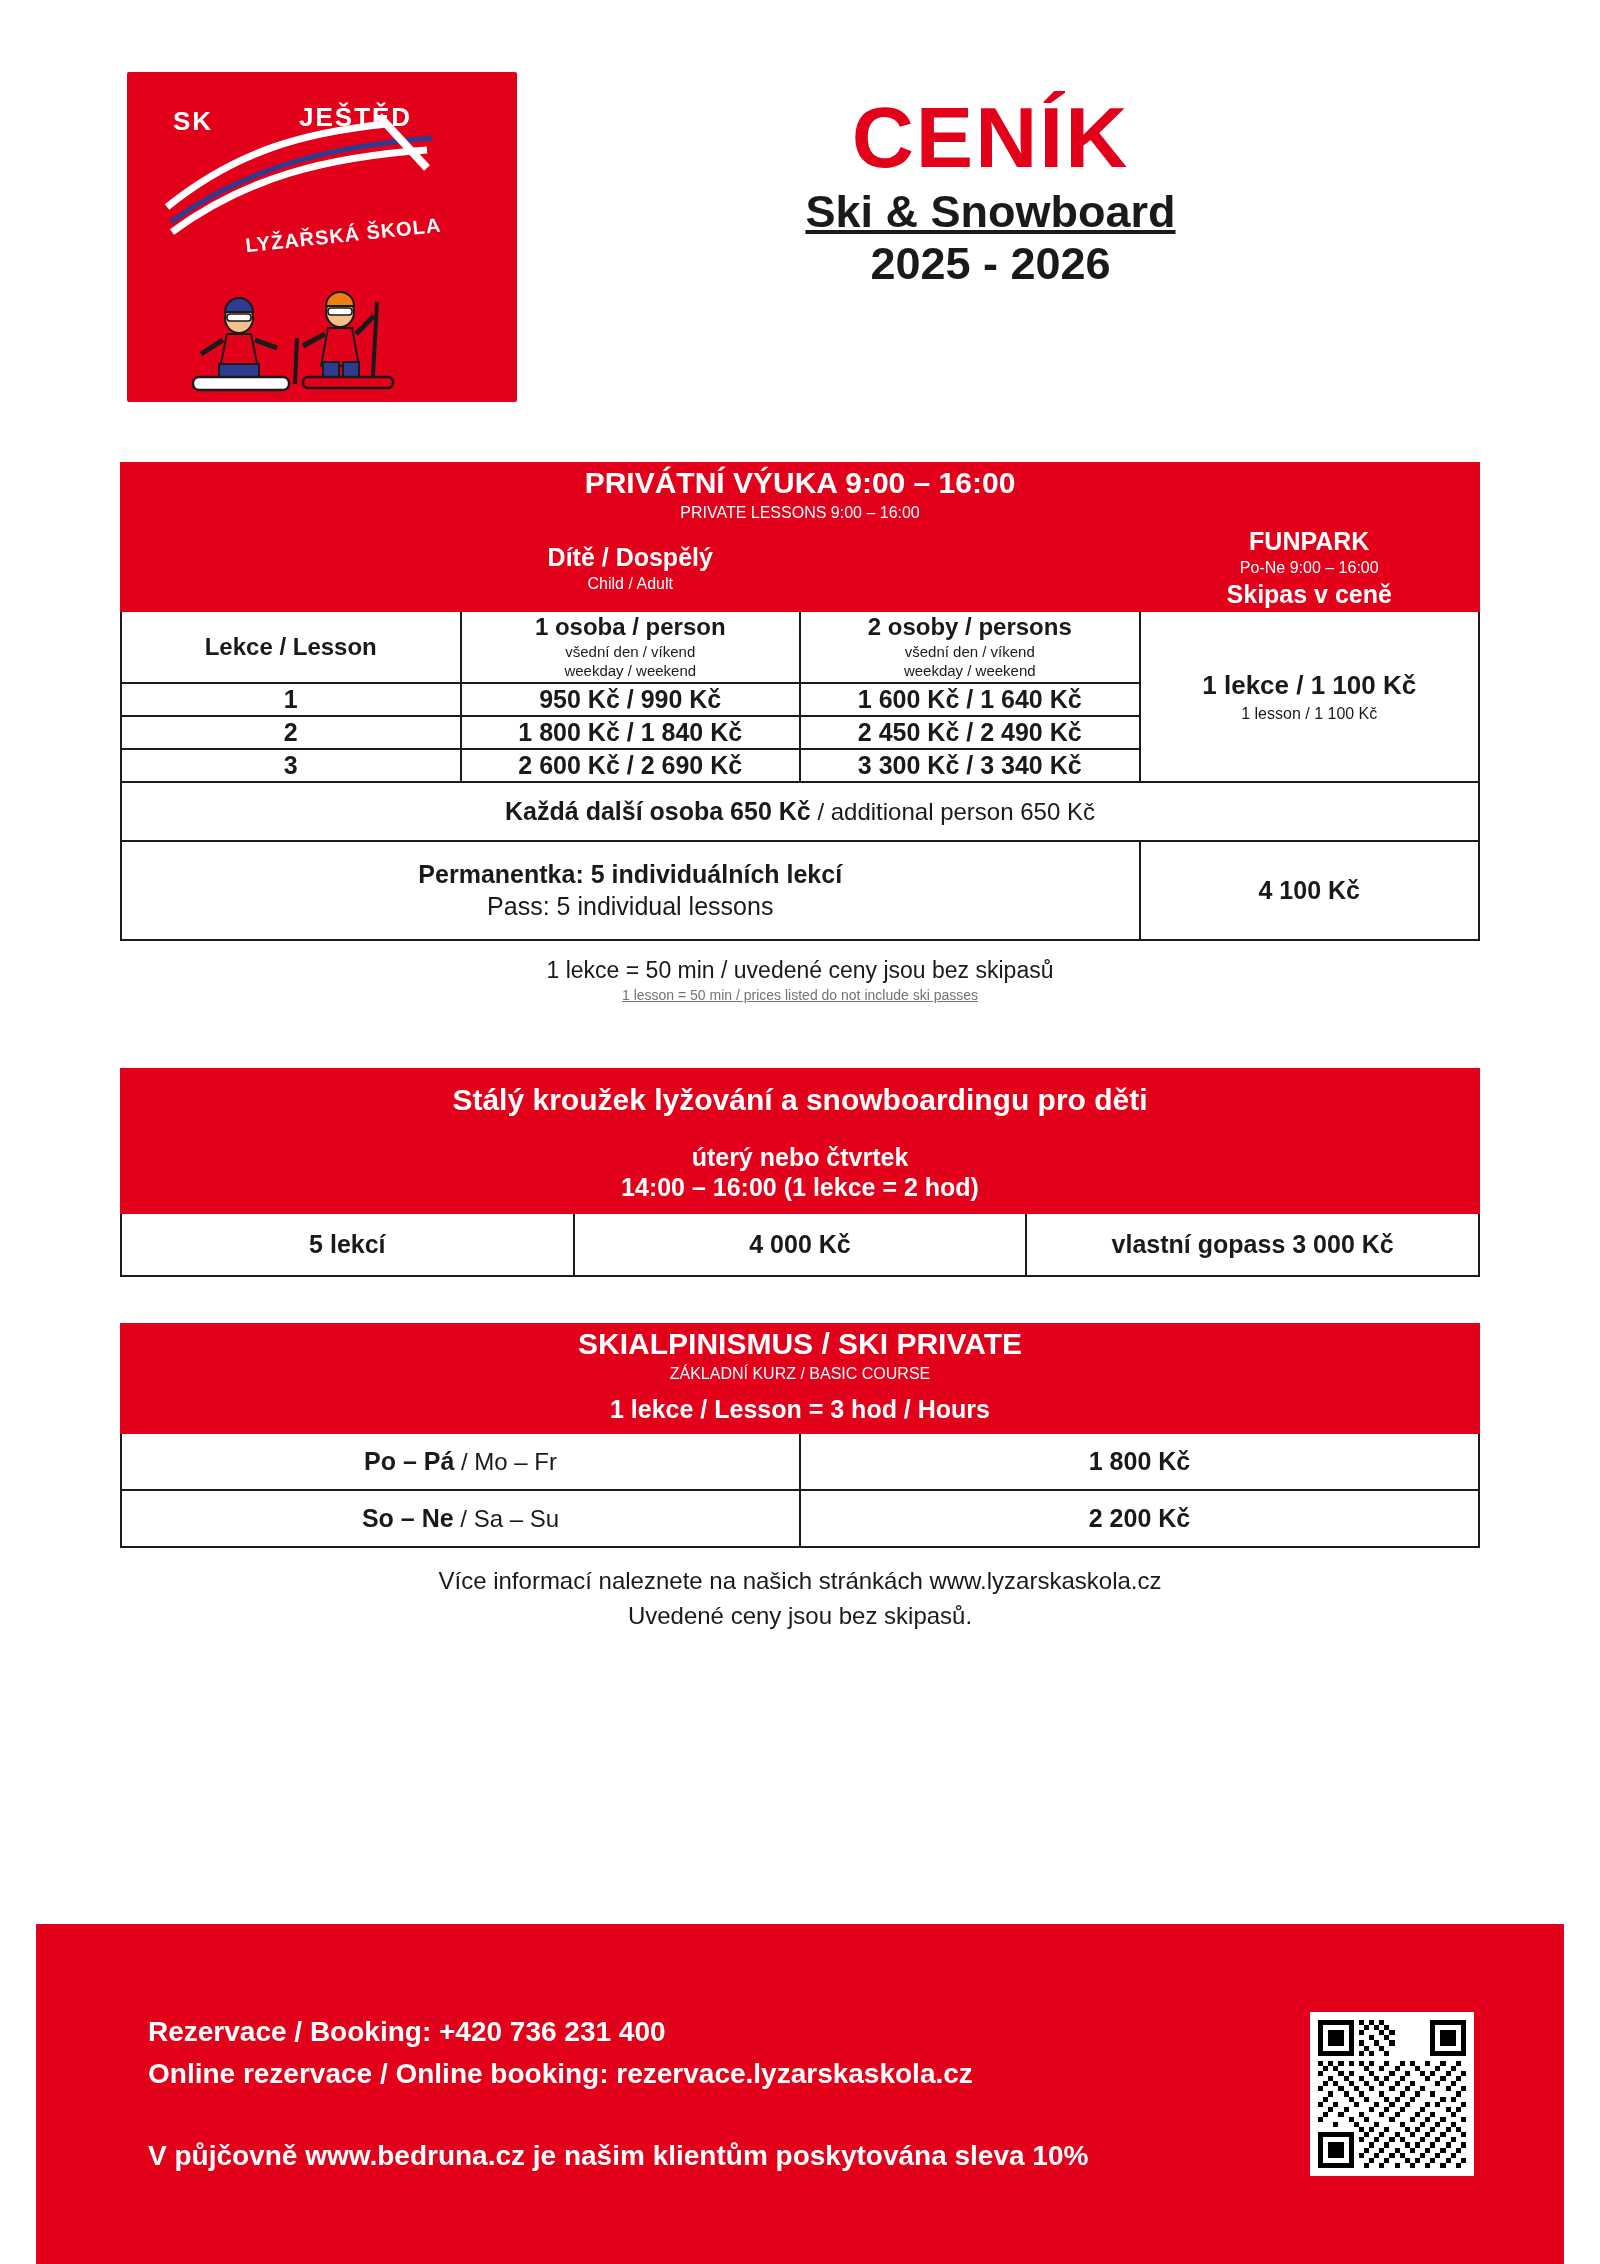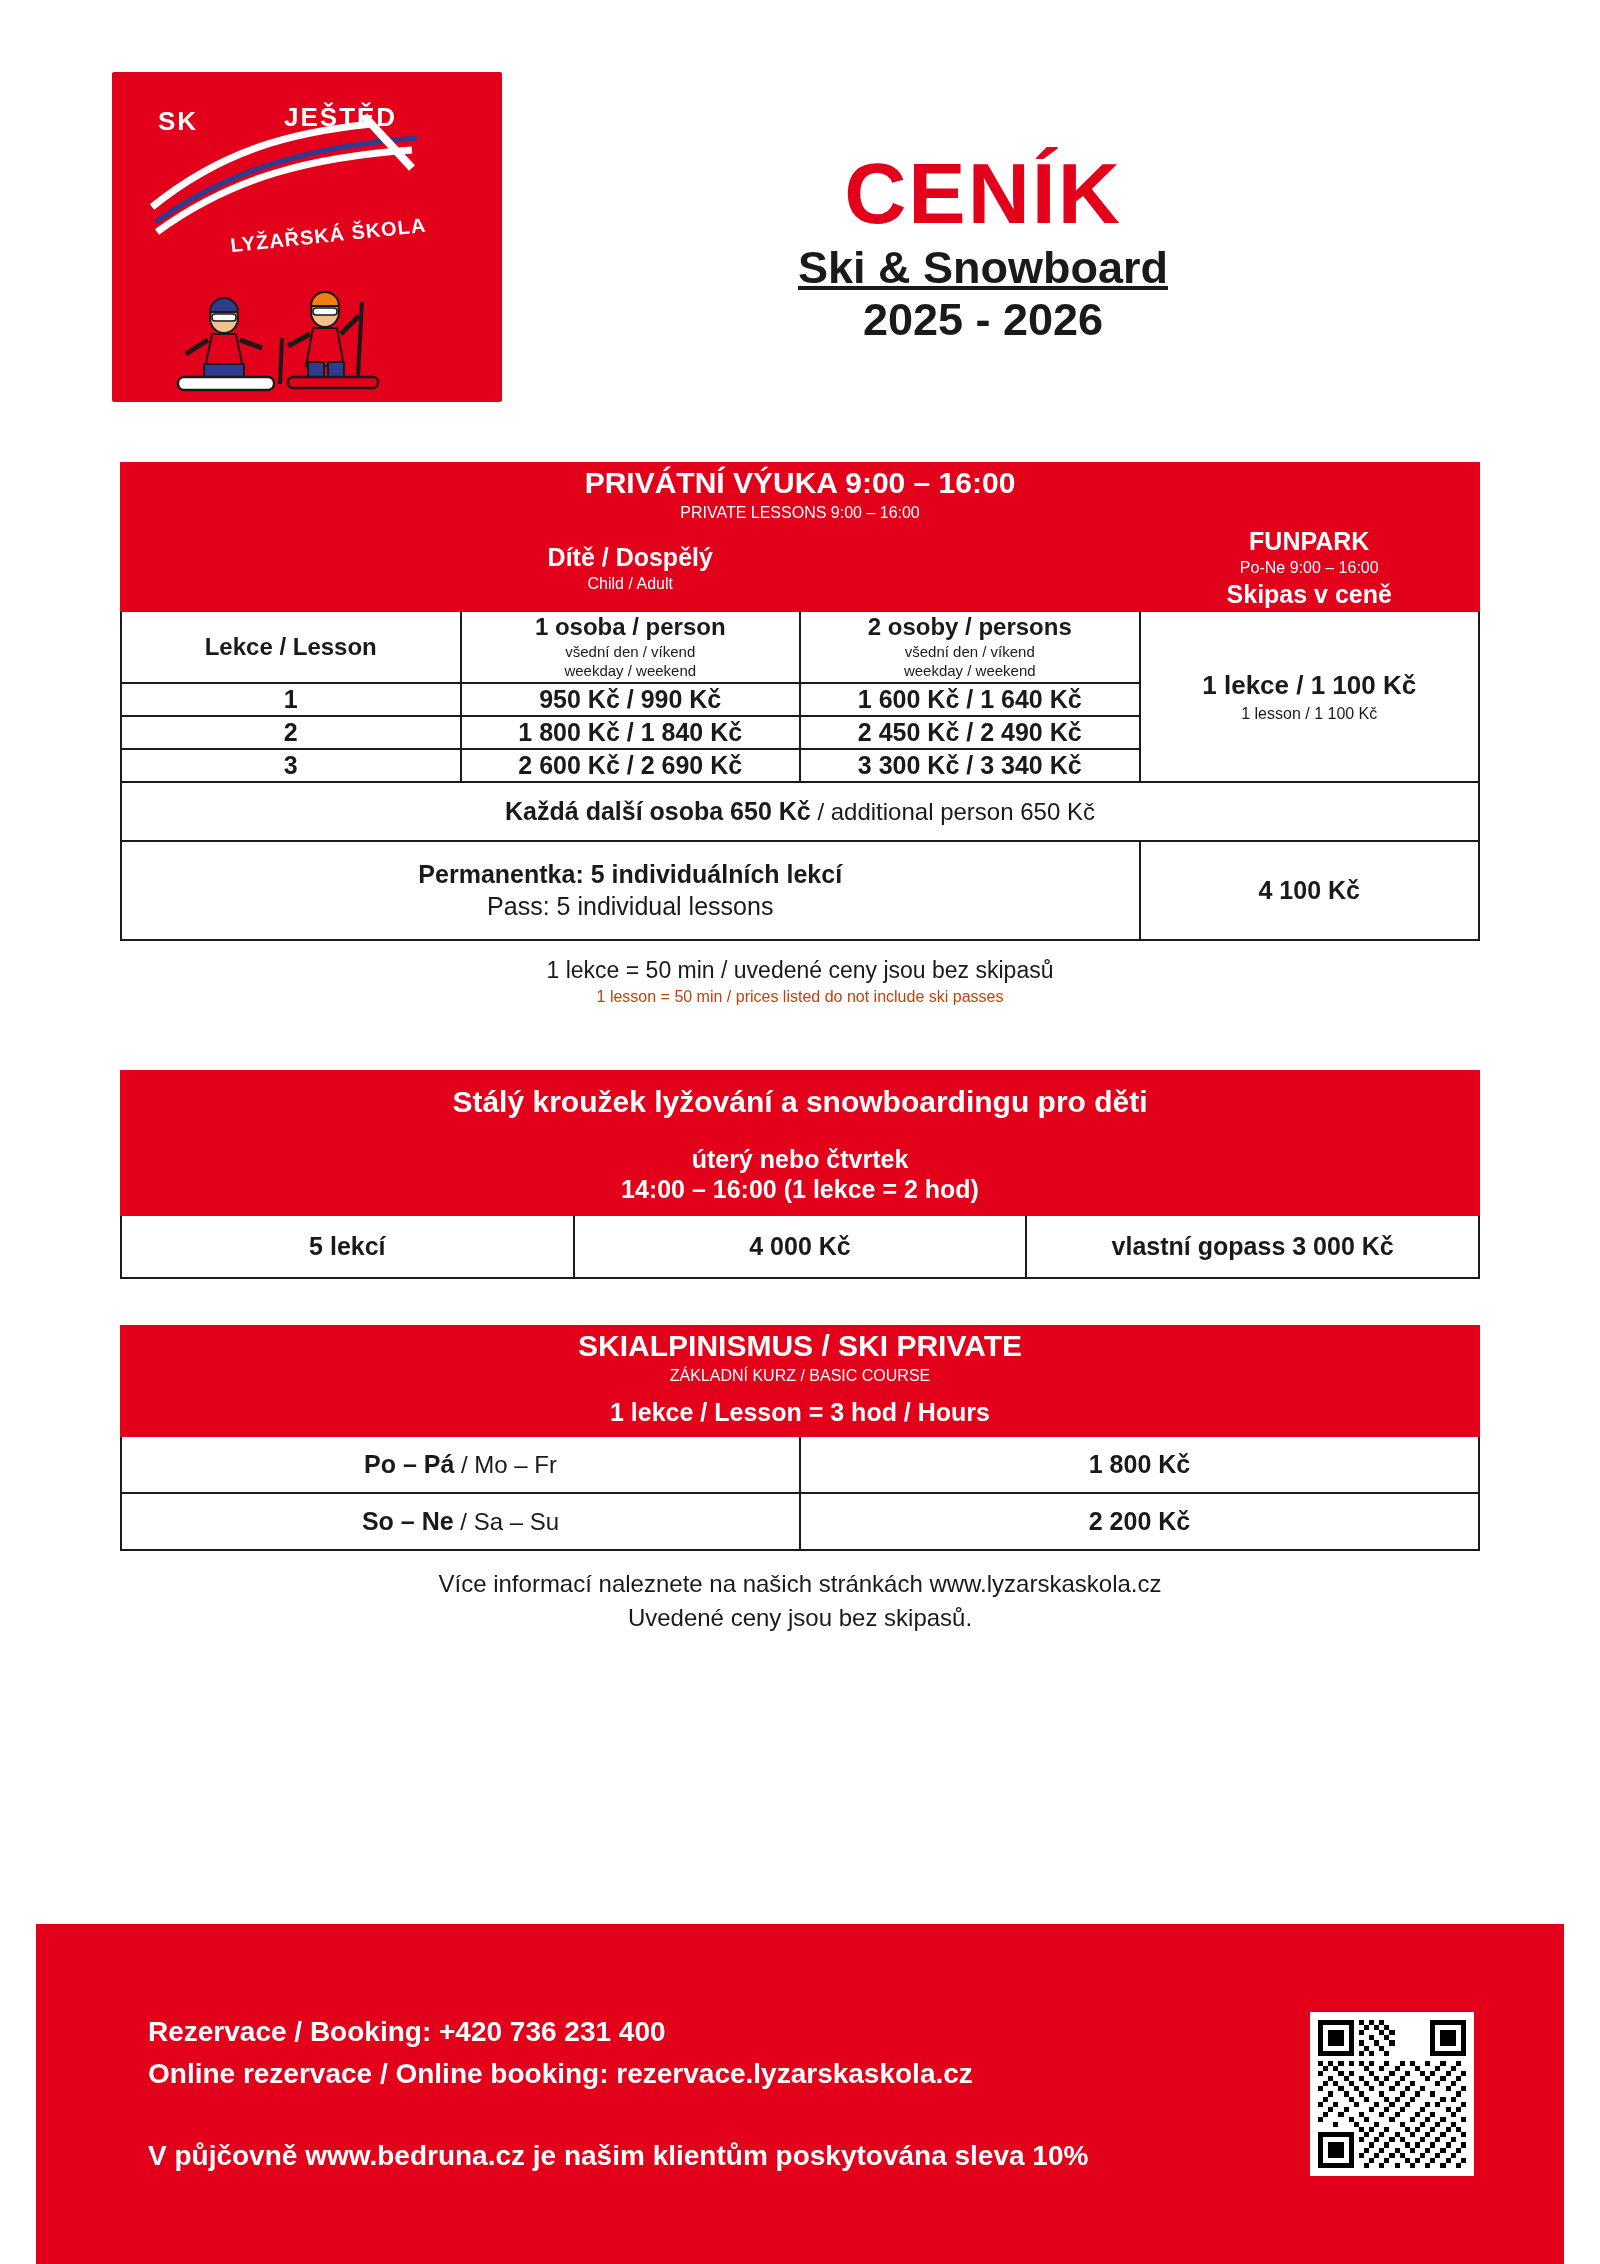--- a/index.html
+++ b/index.html
@@ -18,22 +18,23 @@
   .page {
     width: 1600px;
     height: 2264px;
     position: relative;
     box-sizing: border-box;
   }
 
   
   .header {
     display: flex;
-    align-items: center;
+    align-items: flex-start;
     padding: 72px 16px 0 0;
+    margin-left: 15px;
   }
   .logo-box {
     width: 390px;
     height: 330px;
     margin-left: 112px;
     background: #e2001a;
     position: relative;
     border-radius: 2px;
     overflow: hidden;
     flex: none;
@@ -179,24 +180,25 @@
     margin: 14px auto 0 auto;
     width: 1360px;
   }
   .note-1 {
     font-size: 23px;
     font-weight: 400;
     color: #1a1a1a;
     line-height: 1.35;
   }
   .note-2 {
-    font-size: 16px;
-    font-weight: 400;
-    color: #c2410c;
+    font-size: 14px;
+    font-weight: 400;
+    color: #737373;
     line-height: 1.4;
+    text-decoration: underline;
   }
   .section-gap {
     height: 62px;
   }
   .section-gap-sm {
     height: 46px;
   }
 
   .footer-note {
     text-align: center;

